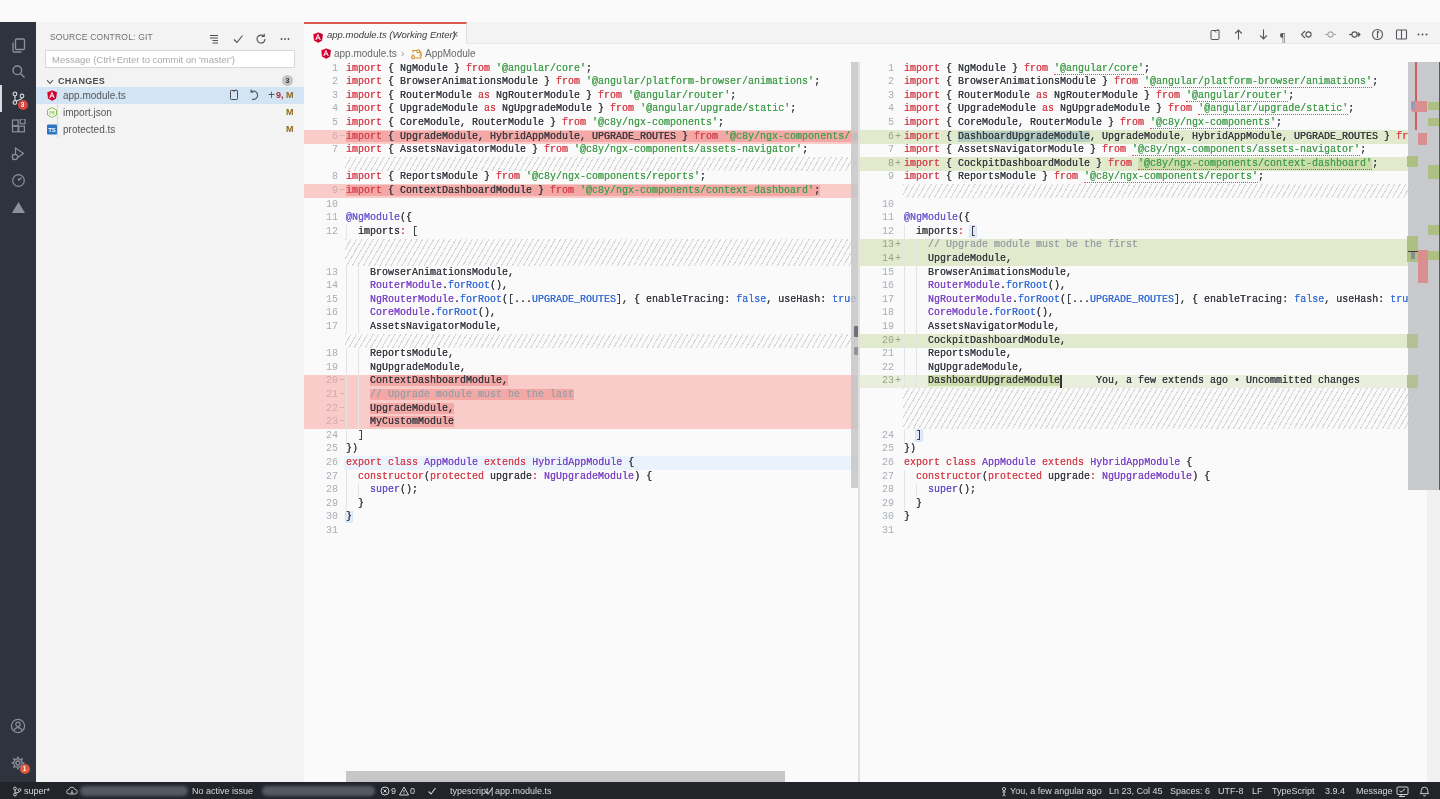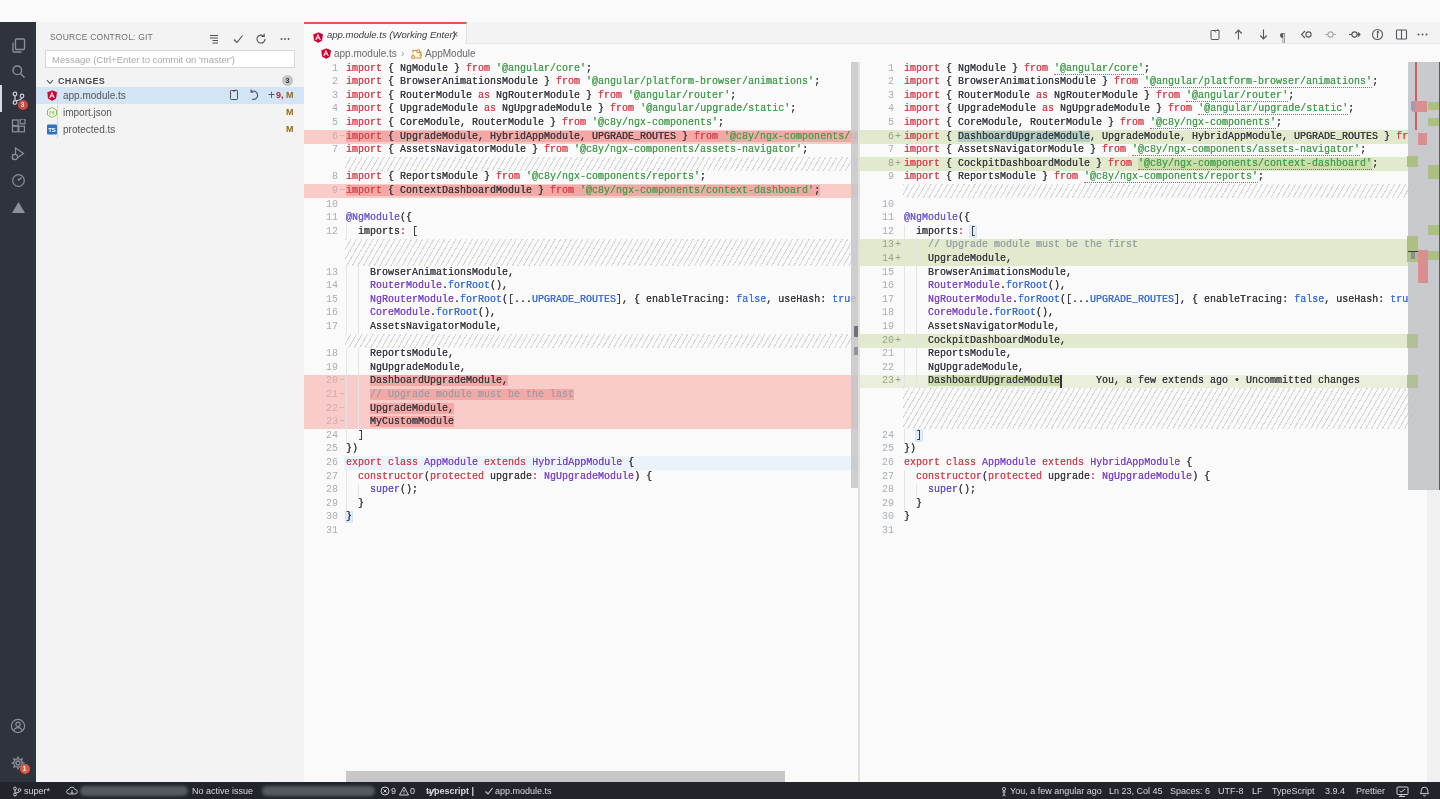--- a/index.html
+++ b/index.html
@@ -358,21 +358,21 @@
       <div class="ig" style="left:41.5px;"></div>
       <div class="ig" style="left:53.5px;"></div>
       <span class="ln" style="width:34px;">19</span>
       <pre class="code" style="left:42px;"><span class="c-d">    NgUpgradeModule,</span></pre>
     </div>
     <div class="row" style="top:374.8px;left:304px;width:554px;height:13.6px;background:#f9cbc9;">
       <div class="ig" style="left:41.5px;"></div>
       <div class="ig" style="left:53.5px;"></div>
       <span class="ln" style="width:34px;color:#d3abab;">20</span>
       <span class="sgn" style="left:35px;color:#d3abab;">−</span>
-      <pre class="code" style="left:42px;"><span class="c-d">    </span><span class="c-d delch">DashboardUpgradeModule,</span></pre>
+      <pre class="code" style="left:42px;"><span class="c-d">    </span><span class="c-d delch">ContextDashboardModule,</span></pre>
     </div>
     <div class="row" style="top:388.4px;left:304px;width:554px;height:13.6px;background:#f9cbc9;">
       <div class="ig" style="left:41.5px;"></div>
       <div class="ig" style="left:53.5px;"></div>
       <span class="ln" style="width:34px;color:#d3abab;">21</span>
       <span class="sgn" style="left:35px;color:#d3abab;">−</span>
       <pre class="code" style="left:42px;"><span class="c-d">    </span><span class="c-c delch">// Upgrade module must be the last</span></pre>
     </div>
     <div class="row" style="top:402.0px;left:304px;width:554px;height:13.6px;background:#f9cbc9;">
       <div class="ig" style="left:41.5px;"></div>
@@ -635,37 +635,37 @@
         </svg></span>
     <span class="it" style="left:391px;">9</span>
     <span class="it" style="left:399px;"><svg width="10" height="10" viewBox="0 0 10 10">
           <path d="M5 1 L9.5 9 L0.5 9 Z" fill="none" stroke="#cdd0d5" stroke-width="1"></path>
           <path d="M5 4 L5 6.5 M5 7.5 L5 8.2" stroke="#cdd0d5" stroke-width="1"></path>
         </svg></span>
     <span class="it" style="left:410px;">0</span>
     <span class="it" style="left:427px;"><svg width="10" height="10" viewBox="0 0 10 10">
           <path d="M1.5 5.5 L4 8 L8.5 2" fill="none" stroke="#cdd0d5" stroke-width="1.1"></path>
         </svg></span>
-    <span class="it" style="left:426px;font-weight:bold;">typescript&nbsp;|</span>
+    <span class="it" style="left:450px;">typescript&nbsp;|</span>
     <span class="it" style="left:484px;"><svg width="10" height="10" viewBox="0 0 10 10">
           <path d="M1.5 5.5 L4 8 L8.5 2" fill="none" stroke="#cdd0d5" stroke-width="1.1"></path>
         </svg></span>
     <span class="it" style="left:495px;">app.module.ts</span>
     <span class="it" style="left:1000px;"><svg width="8" height="11" viewBox="0 0 8 11">
           <circle cx="4" cy="3" r="1.6" fill="none" stroke="#cdd0d5" stroke-width="0.9"></circle>
           <path d="M4 4.6 L4 8 M2.3 6 L5.7 6 M4 8 L2.7 10.3 M4 8 L5.3 10.3" fill="none" stroke="#cdd0d5" stroke-width="0.9"></path>
         </svg></span>
     <span class="it" style="left:1010px;">You, a few angular ago</span>
     <span class="it" style="left:1109px;">Ln 23, Col 45</span>
     <span class="it" style="left:1170px;">Spaces: 6</span>
     <span class="it" style="left:1218px;">UTF-8</span>
     <span class="it" style="left:1252px;">LF</span>
     <span class="it" style="left:1272px;">TypeScript</span>
     <span class="it" style="left:1325px;">3.9.4</span>
-    <span class="it" style="left:1356px;">Prettier</span>
+    <span class="it" style="left:1356px;">Message</span>
     <span class="it" style="left:1396px;"><svg width="13" height="11" viewBox="0 0 13 11">
           <rect x="1" y="1" width="11" height="7.5" rx="1" fill="none" stroke="#cdd0d5" stroke-width="1"></rect>
           <path d="M4.5 10.5 L5.5 8.5 M3 10.5 L9 10.5" stroke="#cdd0d5" stroke-width="1"></path>
           <path d="M3.5 4.8 L5 6.2 L9 3" fill="none" stroke="#cdd0d5" stroke-width="1"></path>
         </svg></span>
     <span class="it" style="left:1419px;"><svg width="11" height="11" viewBox="0 0 11 11">
           <path d="M5.5 1.2 a3.2 3.2 0 0 1 3.2 3.2 c0 2.6 1 3.2 1 3.2 L1.3 7.6 c0 0 1-0.6 1-3.2 a3.2 3.2 0 0 1 3.2-3.2 Z" fill="none" stroke="#cdd0d5" stroke-width="1"></path>
           <path d="M4.5 9 a1 1 0 0 0 2 0" fill="none" stroke="#cdd0d5" stroke-width="1"></path>
         </svg></span>
   </div>

